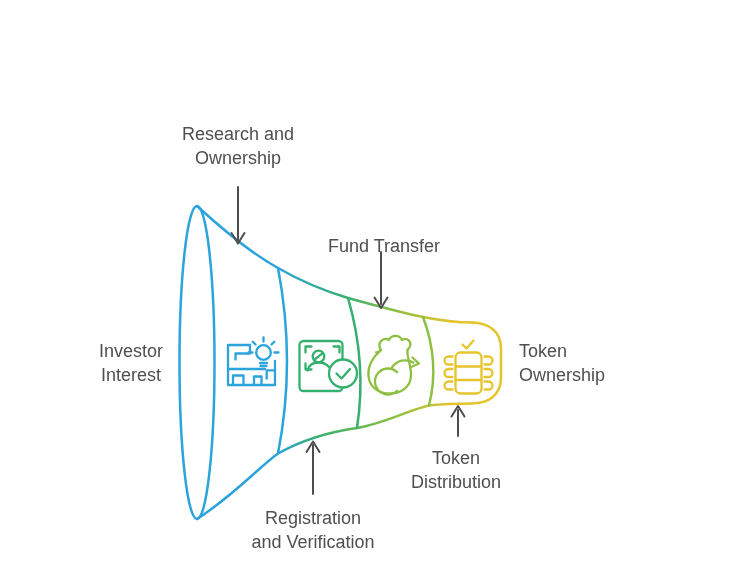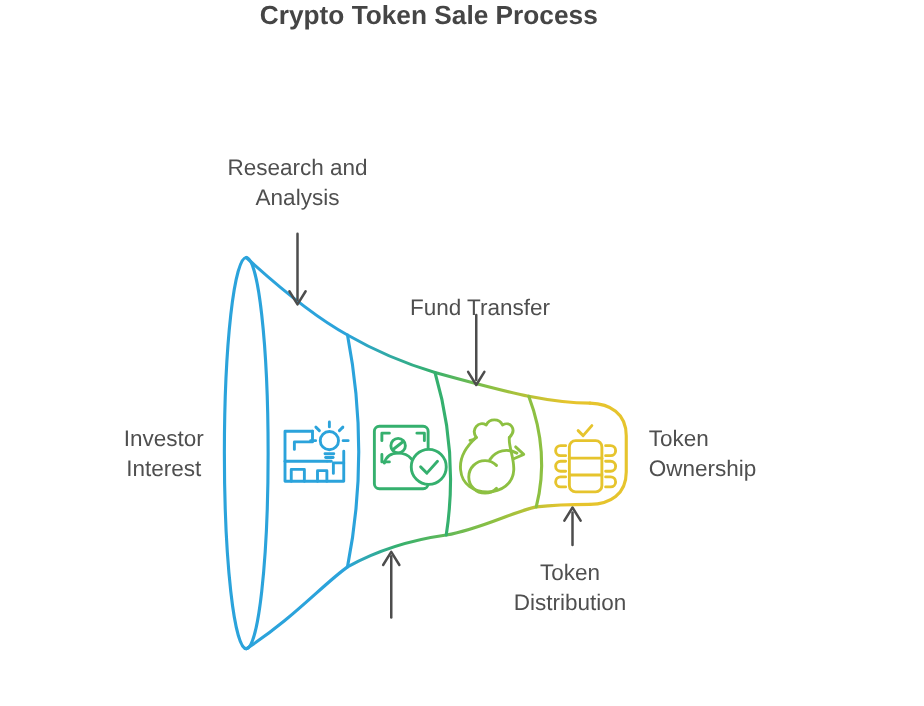--- a/index.html
+++ b/index.html
@@ -16,21 +16,20 @@
     position:absolute;font-size:18px;line-height:24px;color:#4f4f4f;
     text-align:center;white-space:pre-line;transform:translateX(-50%);
   }
   .lbl.align-left{transform:none;text-align:left;}
 </style>
 </head>
 <body>
 
 <div class="canvas">
 
-  <div class="title">Crypto Token Sale Process</div>
 
   <svg class="diagram-svg" viewBox="0 0 739 565" xmlns="http://www.w3.org/2000/svg" fill="none">
     <defs>
       <linearGradient id="gradTop" gradientUnits="userSpaceOnUse" x1="197" y1="0" x2="472" y2="0">
         <stop offset="0" stop-color="#2BA3DB"></stop>
         <stop offset="0.29" stop-color="#2BA3DB"></stop>
         <stop offset="0.54" stop-color="#35B06E"></stop>
         <stop offset="0.72" stop-color="#8DC042"></stop>
         <stop offset="0.93" stop-color="#E6C42D"></stop>
       </linearGradient>
@@ -119,22 +118,24 @@
         <path d="M 306.5,452 L 313,441.5 L 319.5,452"></path>
       </g>
       <g>
         <path d="M 458,436 V 410"></path>
         <path d="M 451.5,416.5 L 458,406 L 464.5,416.5"></path>
       </g>
     </g>
   </svg>
 
   <div class="lbl" style="left:238px;top:122px;">Research and
-Analysis</div>
+Ownership</div>
   <div class="lbl" style="left:384px;top:219px;margin-top:15px;">Fund Transfer</div>
   <div class="lbl" style="left:131px;top:339px;">Investor
 Interest</div>
   <div class="lbl align-left" style="left:519px;top:339px;">Token
 Ownership</div>
   <div class="lbl" style="left:456px;top:446px;">Token
 Distribution</div>
+  <div class="lbl" style="left:313px;top:506px;">Registration
+and Verification</div>
 
 </div>
 
 </body></html>

